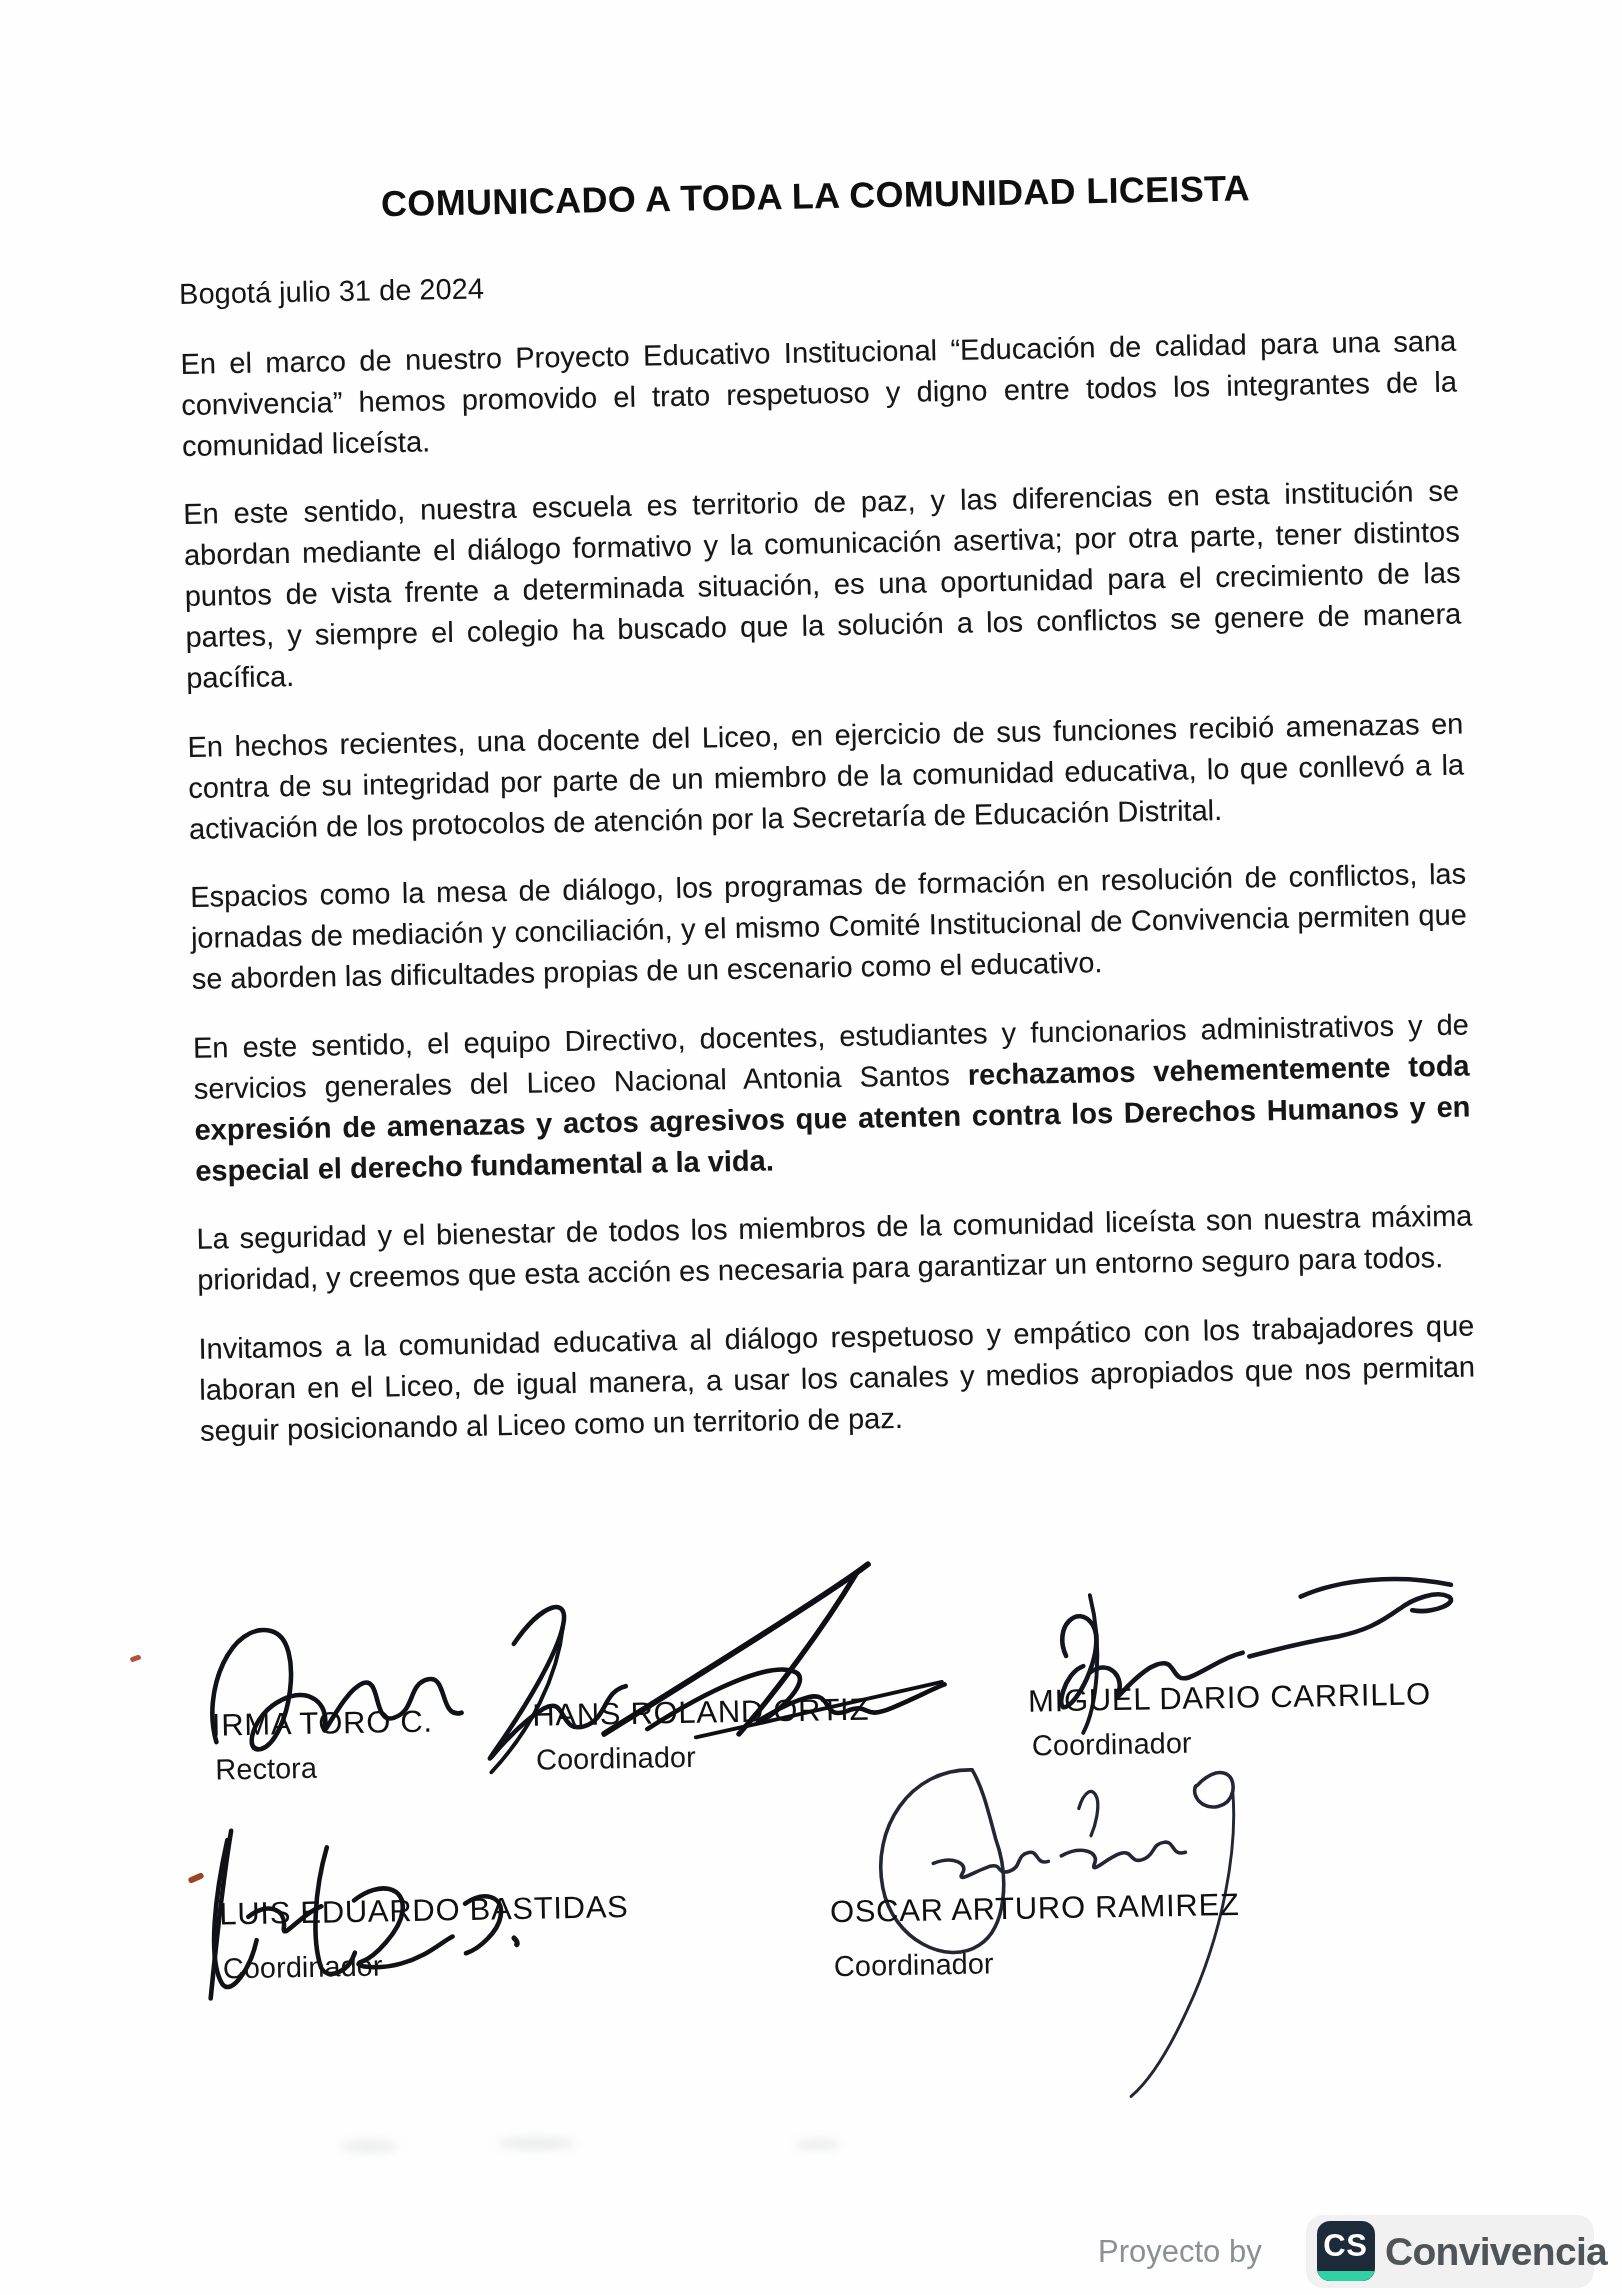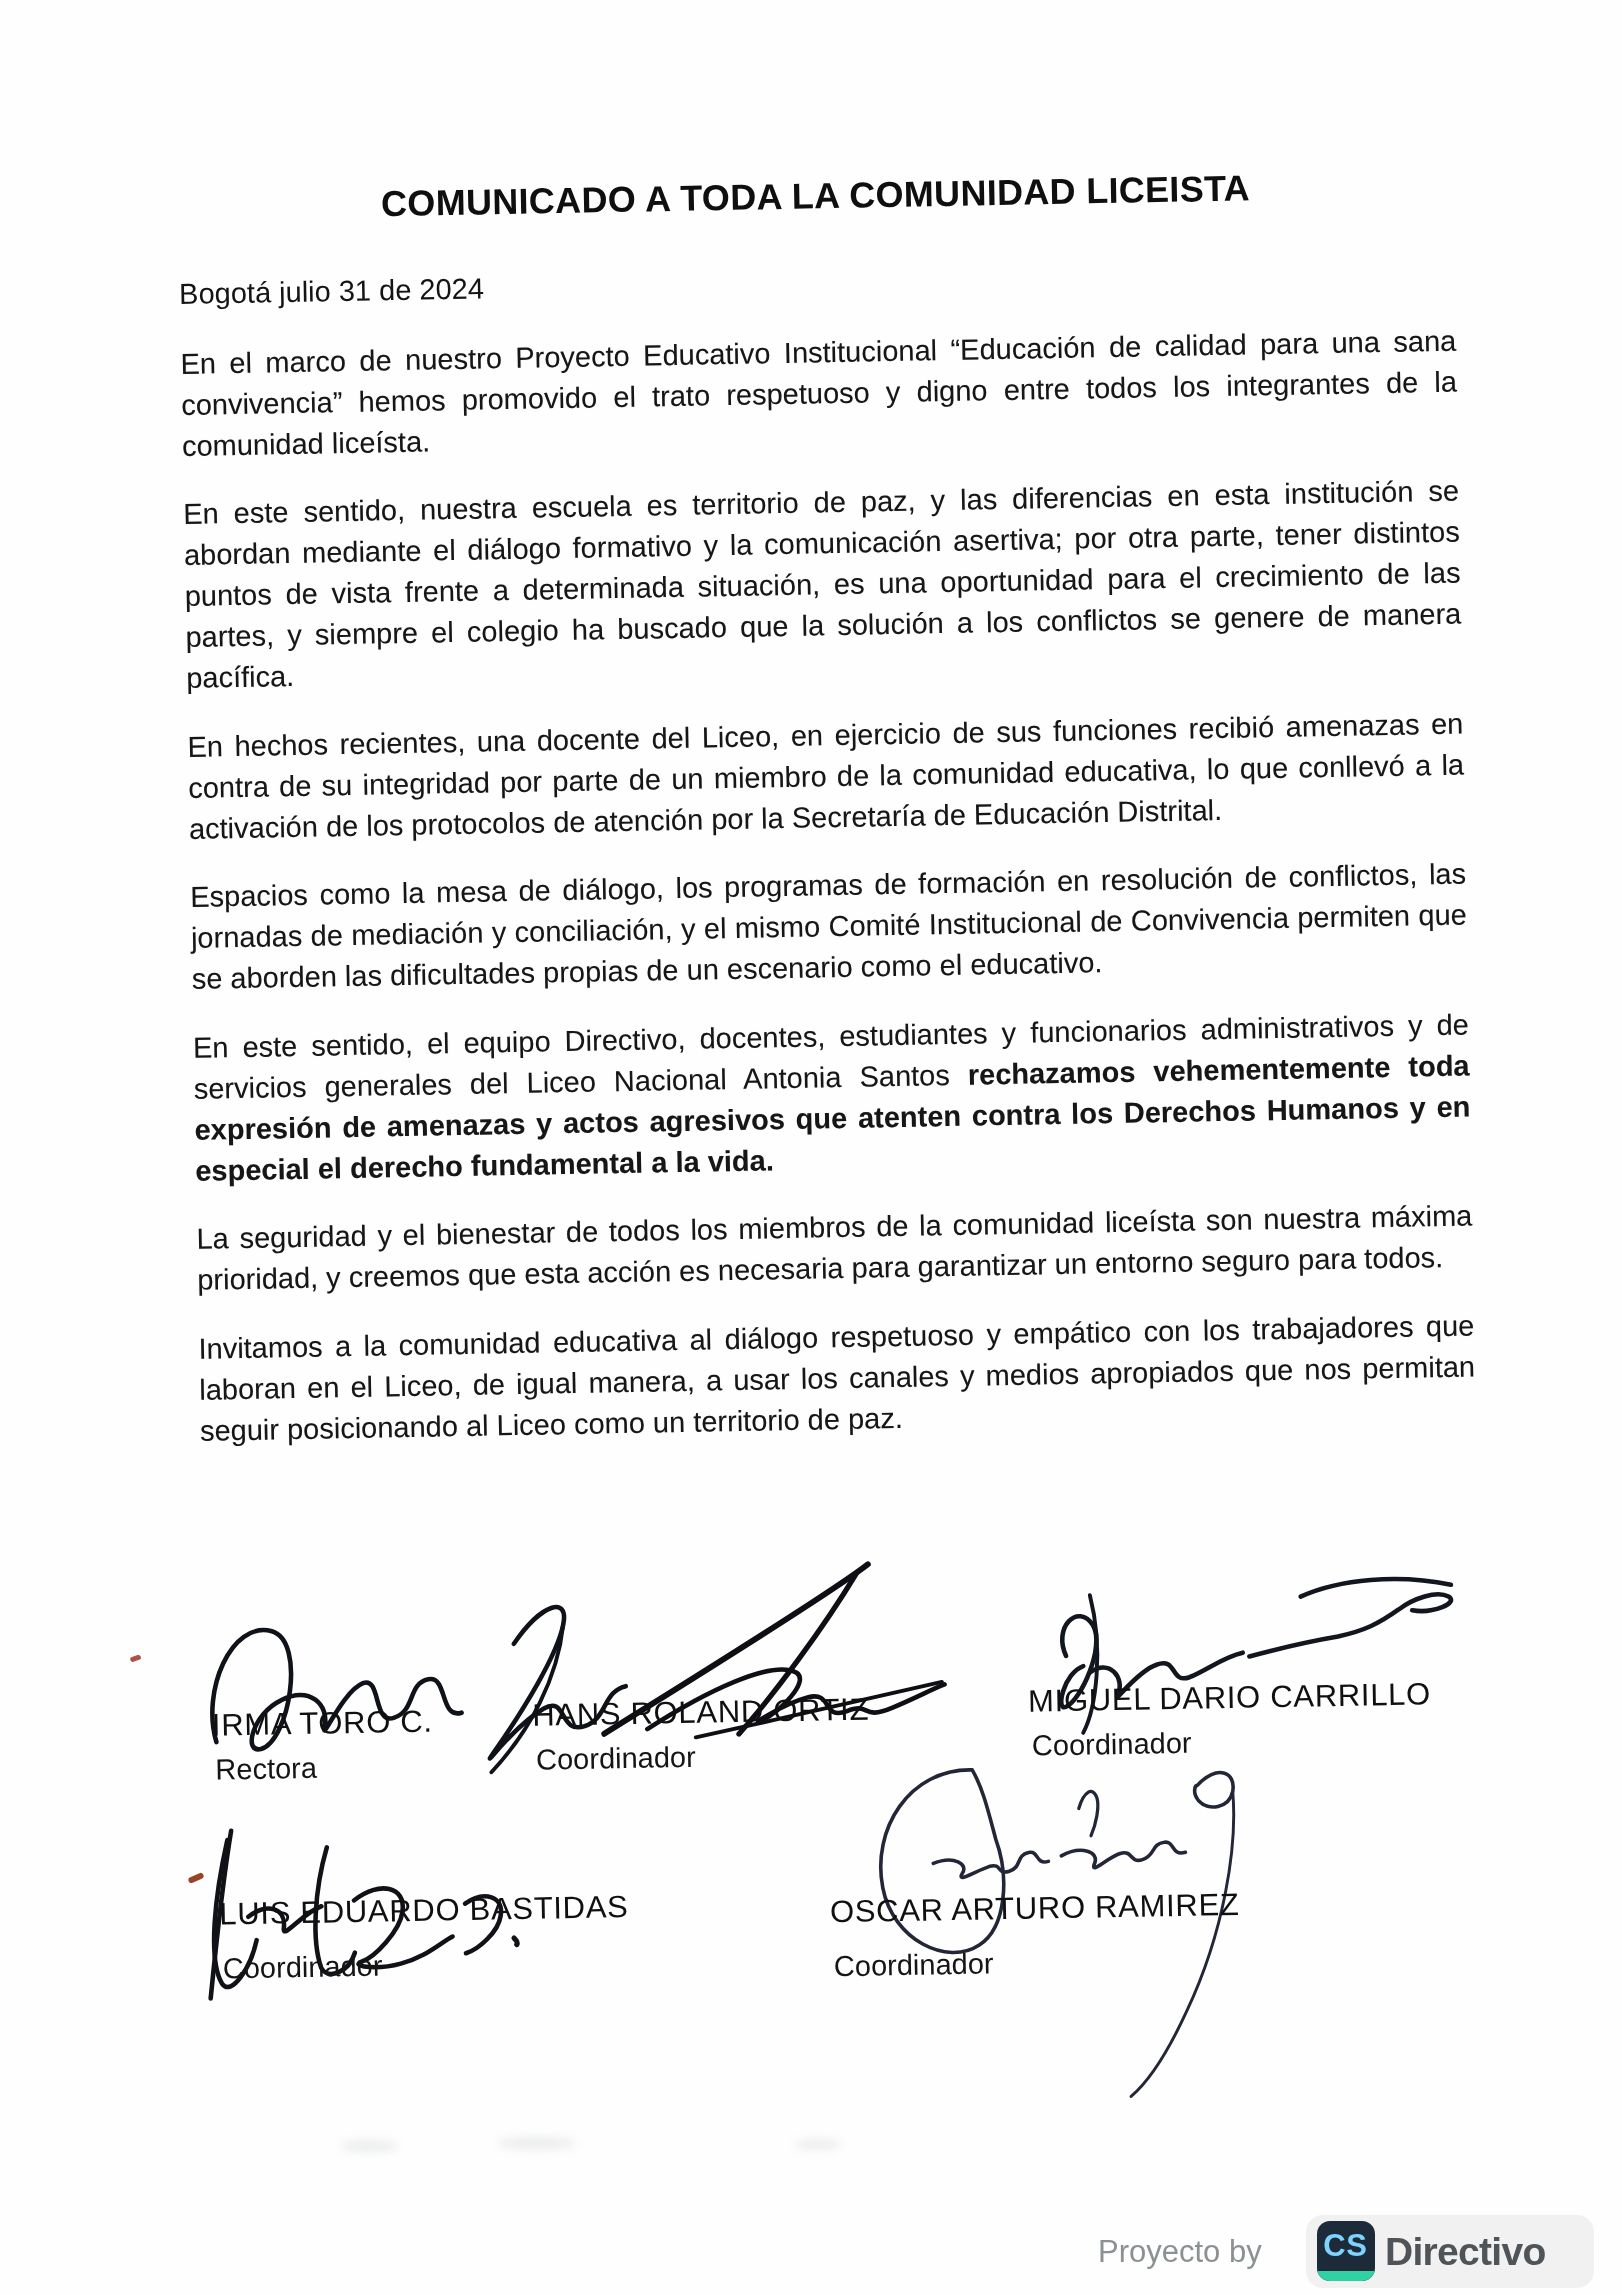--- a/index.html
+++ b/index.html
@@ -28,21 +28,21 @@
   .smudge-2{left:497px;top:2137px;width:79px;height:13px;}
   .smudge-3{left:795px;top:2139px;width:46px;height:10.5px;}
   
   .footer{position:absolute;left:0;top:2212px;width:1622px;height:83px;}
   .powered{position:absolute;left:1098px;top:22px;font-size:31px;color:#8b9093;}
   .cs-badge{position:absolute;left:1306px;top:2.6px;width:288px;height:73px;
             background:#f1f1f2;border-radius:17px;}
   .cs-icon{position:absolute;left:10.5px;top:6.5px;width:58px;height:60px;background:#1c2a39;
            border-radius:13px;overflow:hidden;}
   .cs-initials{position:absolute;left:0;top:1.3px;width:100%;text-align:center;
-               font-size:31px;font-weight:bold;color:#7dd3fc;line-height:48px;letter-spacing:0.7px;}
+               font-size:31px;font-weight:bold;color:#ffffff;line-height:48px;letter-spacing:0.7px;}
   .cs-teal{position:absolute;left:0;bottom:0;width:100%;height:9.8px;background:#2fd1a5;}
   .cs-brand{position:absolute;left:79px;top:15.7px;font-size:39px;font-weight:bold;
             color:#4f5458;letter-spacing:-0.7px;}
 </style>
 </head>
 <body>
 
 <div class="page">
 
   <div class="content">
@@ -131,18 +131,18 @@
   <div class="smudge smudge-2"></div>
   <div class="smudge smudge-3"></div>
 
   <div class="footer">
     <span class="powered">Proyecto by</span>
     <div class="cs-badge">
       <div class="cs-icon">
         <div class="cs-initials">CS</div>
         <div class="cs-teal"></div>
       </div>
-      <span class="cs-brand">Directivo</span>
+      <span class="cs-brand">Convivencia</span>
     </div>
   </div>
 
 </div>
 
 
 </body></html>

